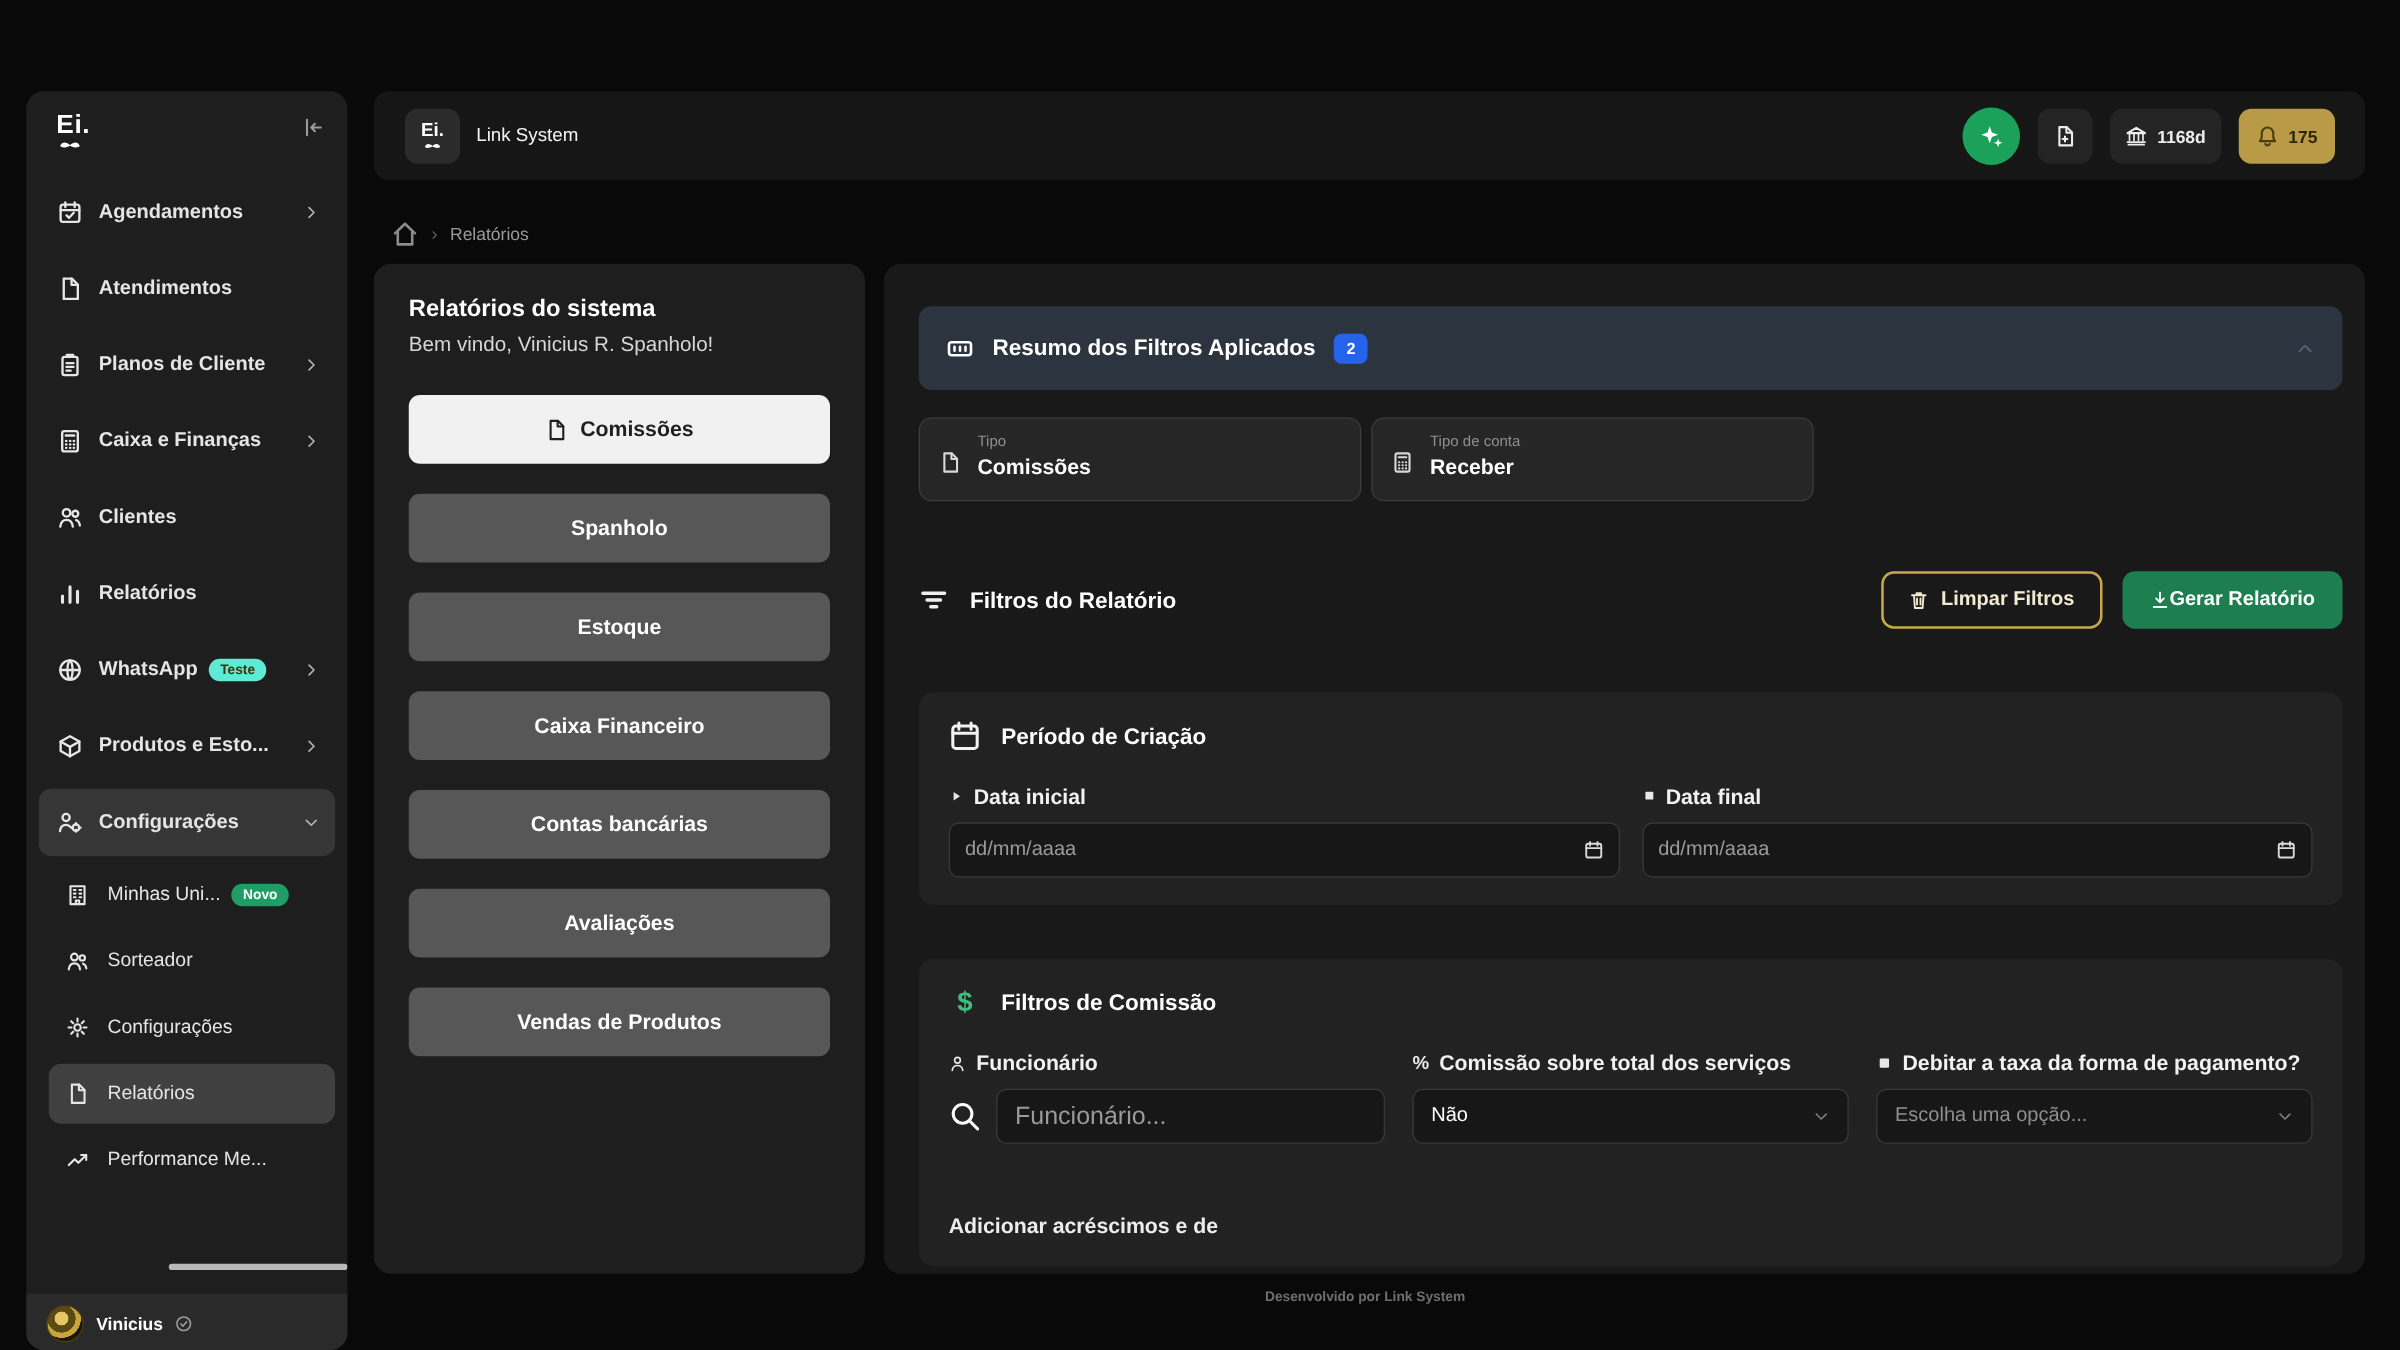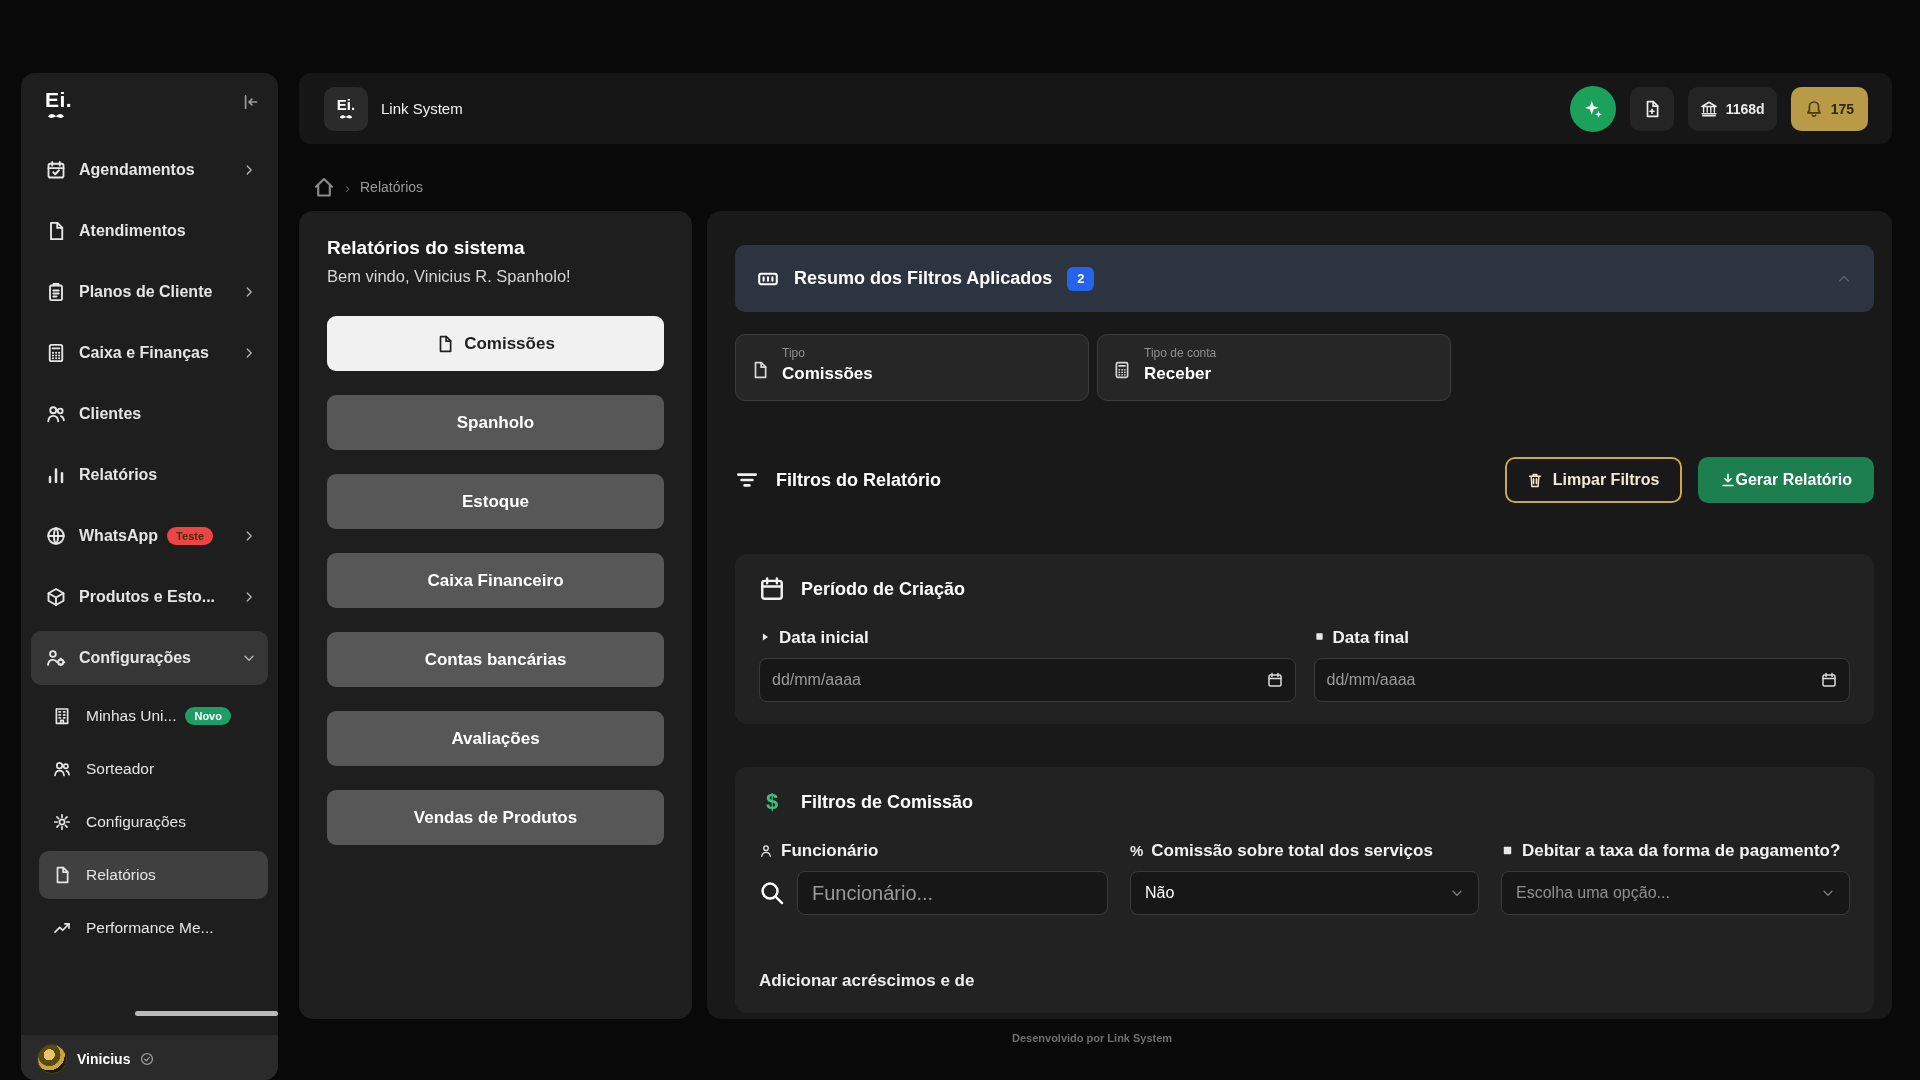--- a/index.html
+++ b/index.html
@@ -23,21 +23,21 @@
   .sb-item{display:flex;align-items:center;height:54px;padding:0 12px 0 15px;border-radius:10px;margin-bottom:7px;cursor:pointer}
   .sb-ic{color:#e6e6e6}
   .sb-label{margin-left:13px;font-size:16px;font-weight:600;color:#e5e5e5;white-space:nowrap}
   .sb-chev{margin-left:auto;color:#b5b5b5}
   .sb-item.active{background:#363636}
   .sb-sub{height:48px;margin:0 0 5px 8px;padding:0 10px 0 14px}
   .sb-sub .sb-ic{width:18px;height:18px}
   .sb-sub .sb-label{font-size:15.5px;font-weight:500;margin-left:15px}
   .sb-sub.active{background:#404040}
   .badge{font-size:11px;font-weight:700;padding:3px 9px;border-radius:9px;margin-left:9px;white-space:nowrap}
-  .badge-gold{background:#ef4444;color:#42310a}
+  .badge-gold{background:#5eead4;color:#42310a}
   .badge-green{background:#1e9e66;color:#fff}
   .sb-scroll{position:absolute;right:0;top:938px;width:143px;height:5px;background:#d6d6d6;border-radius:3px;opacity:.85;cursor:pointer}
   .sb-user{position:absolute;left:0;right:0;top:962px;height:47px;background:#2a2a2a;display:flex;align-items:center;gap:10px;padding:0 16px;cursor:pointer}
   .avatar{width:30px;height:30px;border-radius:50%;flex:none;border:1px solid #4a3d12;
     background:radial-gradient(circle at 40% 35%, #e6c667 0 22%, #5c4a14 23% 45%, #c9a53f 46% 62%, #1d1708 63%)}
   .user-name{font-size:14px;font-weight:700}
   .verified{width:14px;height:14px;color:#9a9a9a}
 
   
   .topbar{position:absolute;left:299px;top:73px;width:1593px;height:71px;background:#161616;border-radius:12px;display:flex;align-items:center;padding:0 24px 0 25px}

